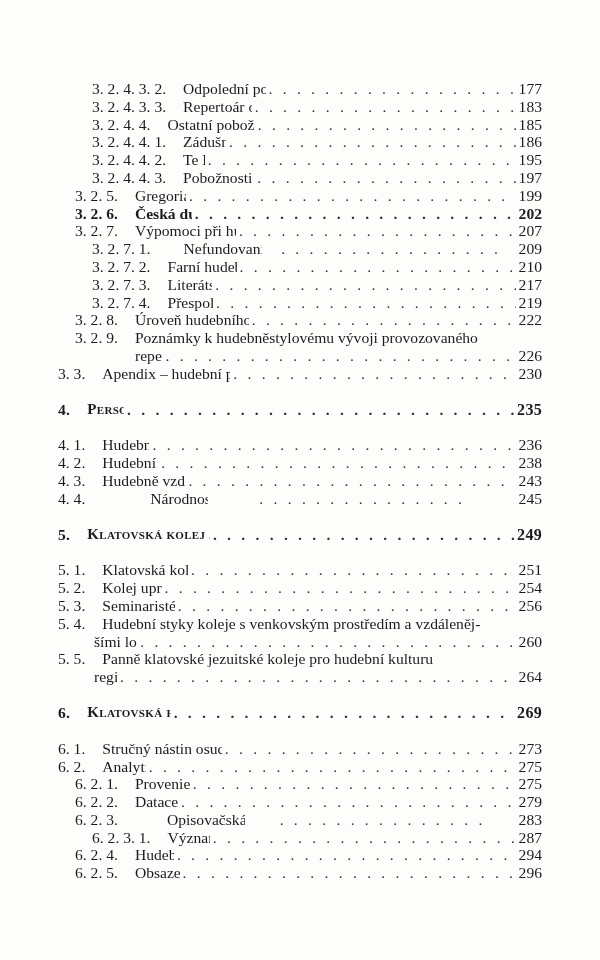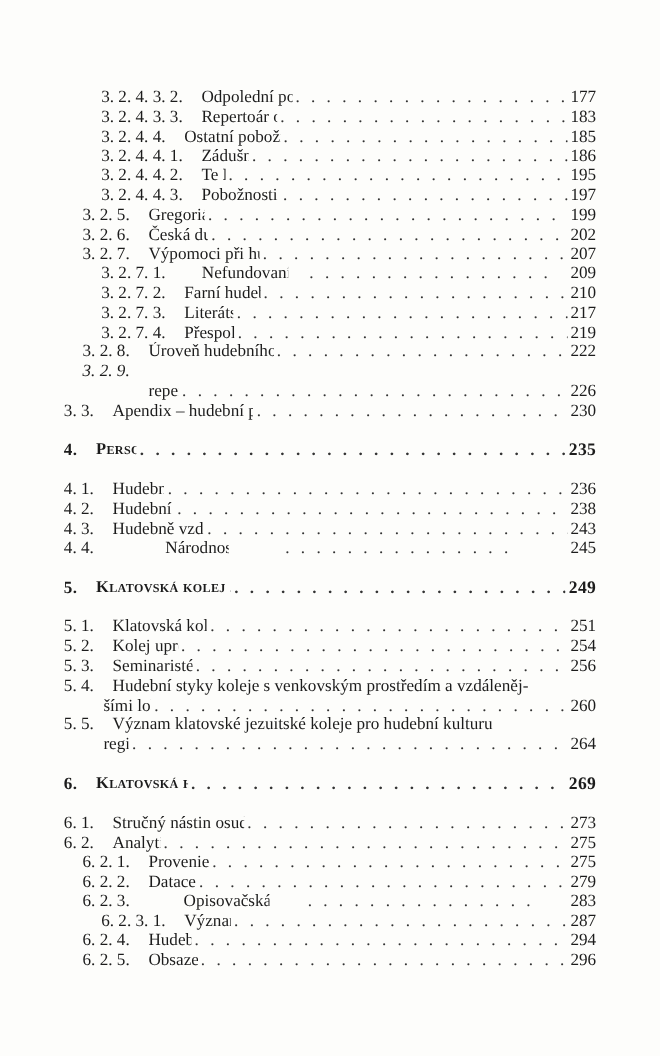--- a/index.html
+++ b/index.html
@@ -92,21 +92,21 @@
         <span class="title">Pobožnosti k Panně Marii Foyenské</span>
         <span class="dots"></span>
         <span class="page-num">197</span>
       </div>
       <div class="row" style="padding-left: 17px;">
         <span class="num">3. 2. 5.</span>
         <span class="title">Gregoriánský chorál</span>
         <span class="dots"></span>
         <span class="page-num">199</span>
       </div>
-      <div class="row" style="padding-left: 17px;">
+      <div class="row" style="padding-left: 17px; font-weight: bold;">
         <span class="num">3. 2. 6.</span>
         <span class="title">Česká duchovní píseň</span>
         <span class="dots"></span>
         <span class="page-num">202</span>
       </div>
       <div class="row" style="padding-left: 17px;">
         <span class="num">3. 2. 7.</span>
         <span class="title">Výpomoci při hudebně-liturgických produkcích</span>
         <span class="dots"></span>
         <span class="page-num">207</span>
@@ -137,22 +137,23 @@
       </div>
       <div class="row" style="padding-left: 17px;">
         <span class="num">3. 2. 8.</span>
         <span class="title">Úroveň hudebního provozu jezuitského figurálního kůru</span>
         <span class="dots"></span>
         <span class="page-num">222</span>
       </div>
     </div>
 
   <div class="row indent-2" style="flex-direction:column;">
-    <div style="display:flex;font-style:italic;">
+    <div style="display:flex;">
       <span class="num">3. 2. 9.</span>
+      <span class="title">Poznámky k hudebněstylovému vývoji provozovaného</span>
     </div>
     <div style="display:flex; padding-left:60px;">
       <span class="title">repertoáru</span>
       <span class="dots"></span>
       <span class="page-num">226</span>
     </div>
   </div>
 
   <div class="row indent-1">
     <span class="num">3. 3.</span>
@@ -231,21 +232,21 @@
     <div style="display:flex; padding-left:36px;">
       <span class="title">šími lokalitami</span>
       <span class="dots"></span>
       <span class="page-num">260</span>
     </div>
   </div>
 
   <div class="row" style="flex-direction:column;">
     <div style="display:flex;">
       <span class="num">5. 5.</span>
-      <span class="title">Význam klatovské jezuitské koleje pro hudební kulturu</span>
+      <span class="title">Panně klatovské jezuitské koleje pro hudební kulturu</span>
     </div>
     <div style="display:flex; padding-left:36px;">
       <span class="title">regionu</span>
       <span class="dots"></span>
       <span class="page-num">264</span>
     </div>
   </div>
 
   <div class="row chapter">
     <span class="num">6.</span>

